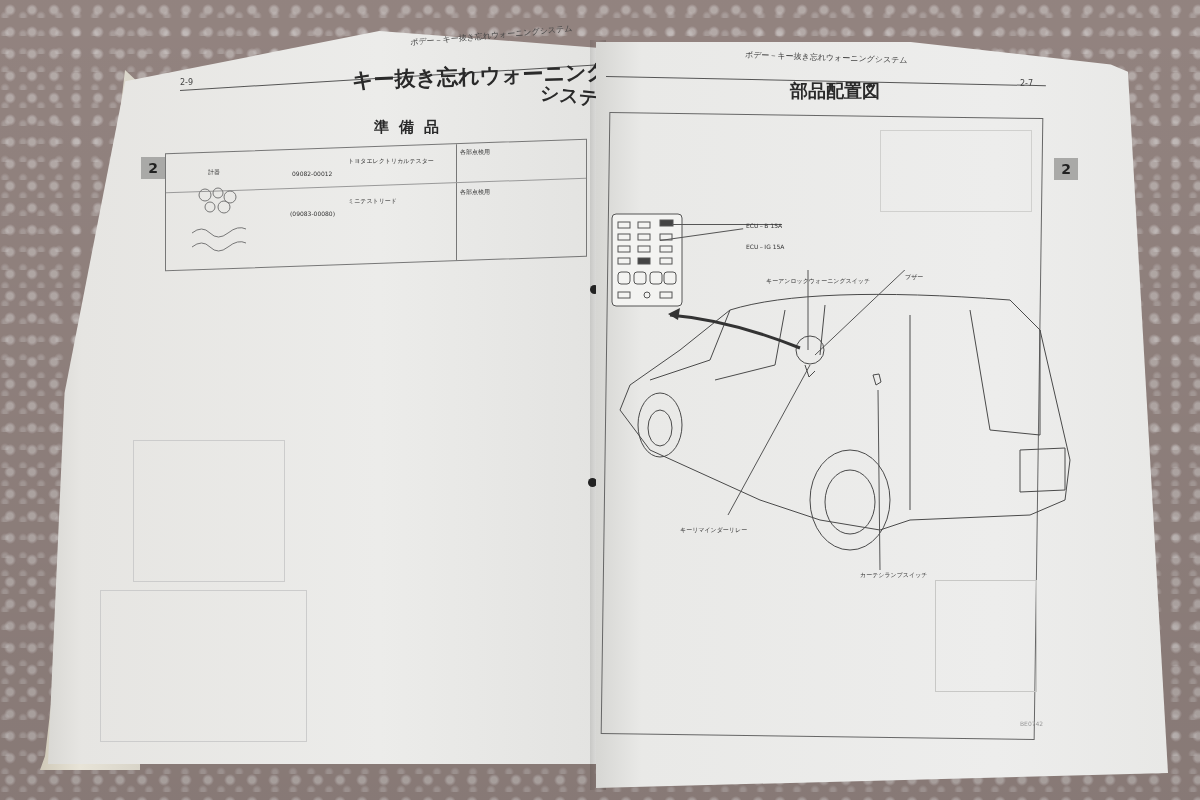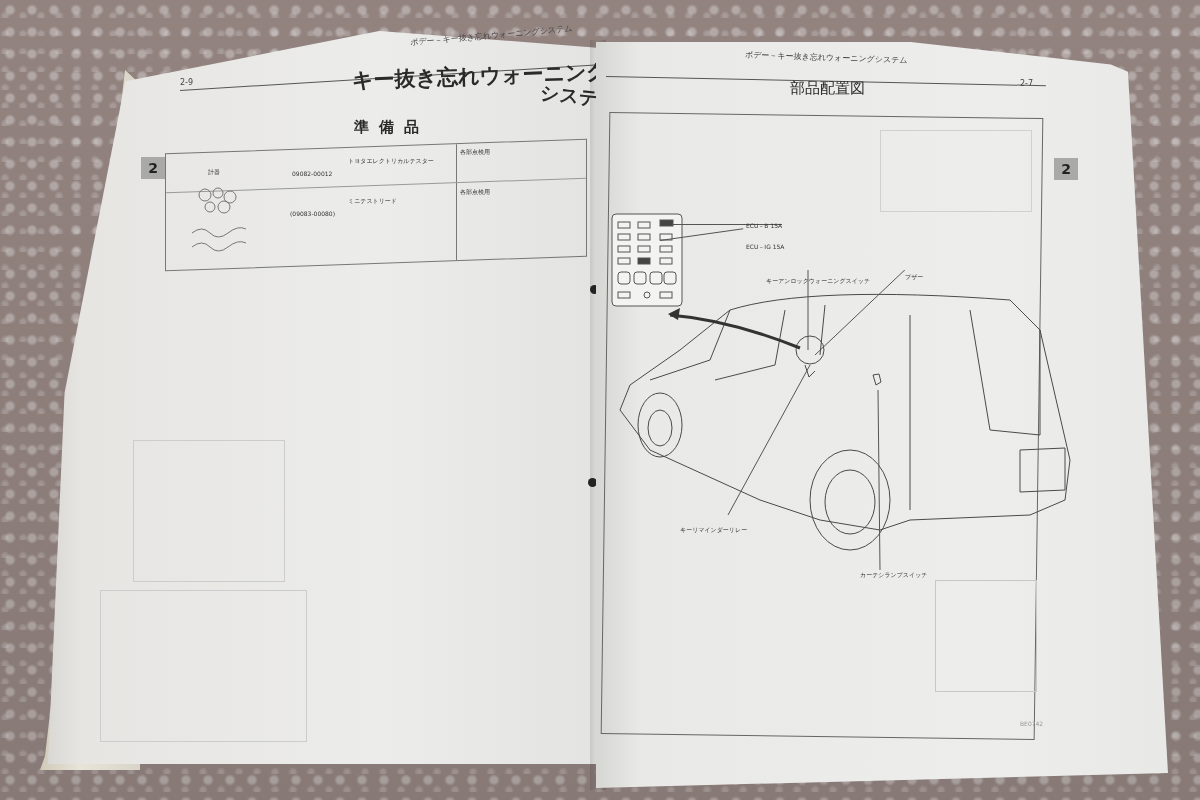--- a/index.html
+++ b/index.html
@@ -44,21 +44,21 @@
 
 <div class="book">
   <div class="page-left-edge"></div>
 
   <div class="page-left"></div>
   <div class="txt small" style="left:410px;top:30px;transform:rotate(-5deg);">ボデー－キー抜き忘れウォーニングシステム</div>
   <div class="txt small" style="left:180px;top:78px;">2-9</div>
   <div class="hdr-line" style="left:180px;top:90px;width:420px;transform:rotate(-3.5deg);transform-origin:left;"></div>
   <div class="txt" style="left:352px;top:62px;font-size:21px;font-weight:bold;transform:rotate(-2deg);">キー抜き忘れウォーニング</div>
   <div class="txt" style="left:540px;top:84px;font-size:19px;font-weight:bold;transform:rotate(6deg);">システム</div>
-  <div class="txt" style="left:354px;top:118px;font-size:15px;font-weight:bold;letter-spacing:10px;text-align:right;">準備品</div>
+  <div class="txt" style="left:374px;top:118px;font-size:15px;font-weight:bold;letter-spacing:10px;text-align:right;">準備品</div>
   <div class="tab" style="left:141px;top:157px;">2</div>
 
   <div class="tbl" style="left:165px;top:146px;width:420px;height:116px;transform:skewY(-2deg);">
     <div class="vl" style="left:290px;top:0;height:116px;"></div>
     <div style="position:absolute;left:0;top:38px;width:420px;height:1px;background:#999;"></div>
   </div>
   <div class="txt tiny" style="left:208px;top:168px;">計器</div>
   <div class="txt tiny" style="left:292px;top:170px;">09082-00012</div>
   <div class="txt tiny" style="left:348px;top:157px;">トヨタエレクトリカルテスター</div>
   <div class="txt tiny" style="left:460px;top:148px;">各部点検用</div>
@@ -82,21 +82,21 @@
   <div class="frame" style="left:100px;top:590px;width:205px;height:150px;border-color:#ccc;"></div>
 
   <div class="spine"></div>
   <div class="hole" style="left:590px;top:285px;"></div>
   <div class="hole" style="left:588px;top:478px;"></div>
 
   <div class="page-right"></div>
   <div class="txt small" style="left:745px;top:52px;transform:rotate(2deg);">ボデー－キー抜き忘れウォーニングシステム</div>
   <div class="hdr-line" style="left:606px;top:76px;width:440px;transform:rotate(1.2deg);transform-origin:left;"></div>
   <div class="txt small" style="left:1020px;top:79px;">2-7</div>
-  <div class="txt" style="left:790px;top:79px;font-size:15px;font-weight:normal;">部品配置図</div>
+  <div class="txt" style="left:790px;top:79px;font-size:18px;font-weight:bold;">部品配置図</div>
   <div class="tab" style="left:1054px;top:158px;">2</div>
 
   <div class="frame" style="left:605px;top:115px;width:432px;height:620px;transform:rotate(0.8deg);"></div>
 
   <svg style="position:absolute;left:610px;top:212px;" width="75" height="100">
     <rect x="2" y="2" width="70" height="92" rx="4" fill="#f3f3f1" stroke="#555"></rect>
     <g fill="none" stroke="#555">
       <rect x="8" y="10" width="12" height="6"></rect>
         <rect x="28" y="10" width="12" height="6"></rect>
         <rect x="50" y="8" width="13" height="6" fill="#444"></rect>

